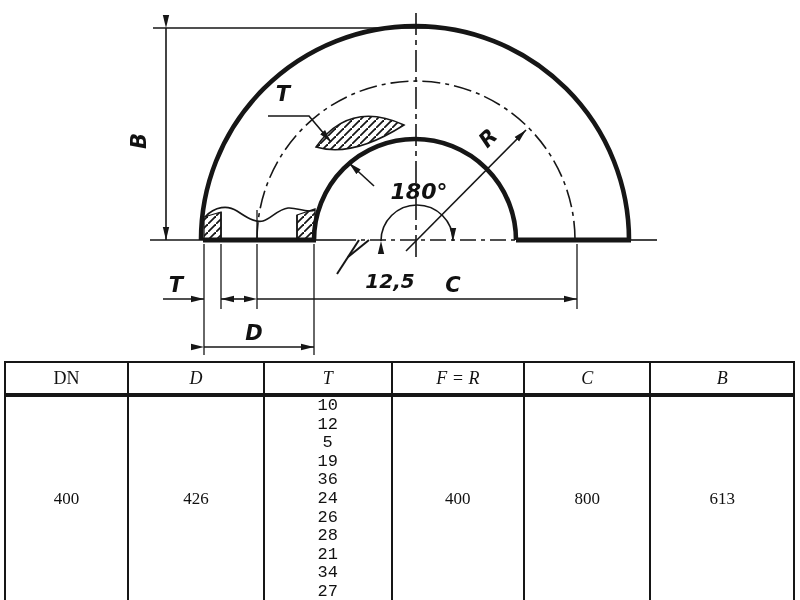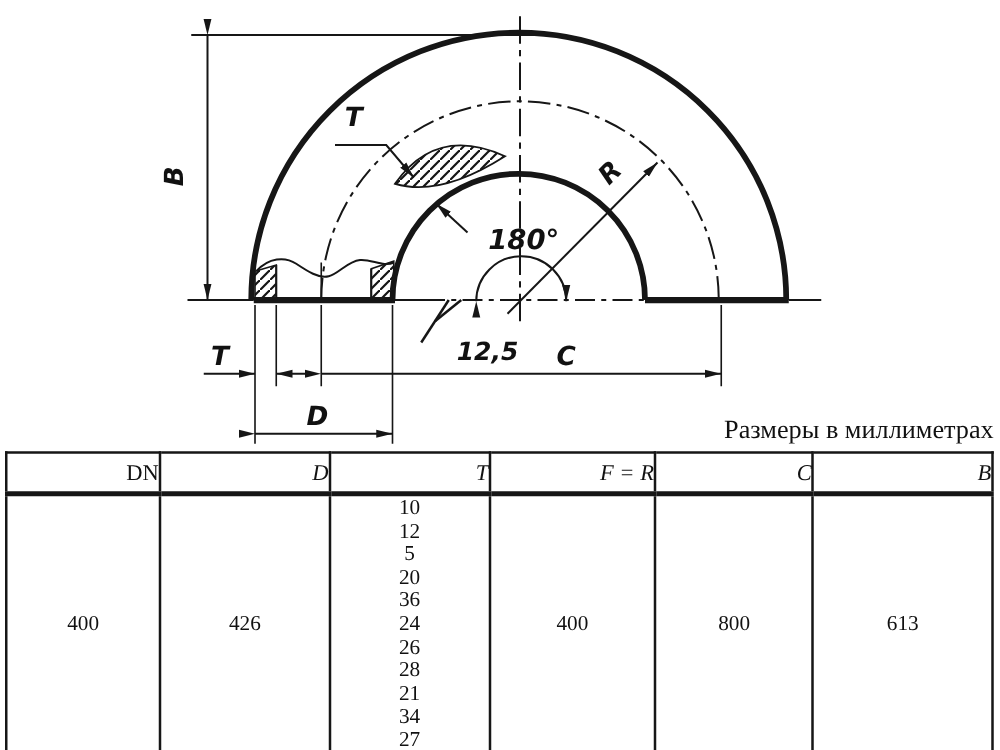--- a/index.html
+++ b/index.html
@@ -18,24 +18,24 @@
     text-align:right;font-size:21px;line-height:24px;color:#111;
   }
   table.dims{
     position:absolute;left:4px;top:361px;width:791px;height:234px;
     border-collapse:collapse;table-layout:fixed;background:#fff;
   }
   table.dims th, table.dims td{
     border:2px solid #161616;text-align:center;vertical-align:middle;
     font-size:18px;color:#111;padding:0;font-weight:normal;
   }
-  table.dims thead th{height:30px;border-bottom:4px solid #161616;text-align:right;}
+  table.dims thead th{height:30px;border-bottom:4px solid #161616;}
   table.dims th.it{font-style:italic;}
   table.dims tbody td{font-size:17px;}
-  .tlist{display:flex;flex-direction:column;justify-content:center;line-height:18.6px;}
+  .tlist{display:flex;flex-direction:column;justify-content:center;line-height:18.6px;font-family:Liberation Mono, monospace;}
 </style>
 </head>
 <body>
 
 <div class="screen">
 
   <svg class="drawing" viewBox="0 0 800 360">
     <defs>
       <marker id="arr" viewBox="0 0 13 8" refX="13" refY="4" markerWidth="13" markerHeight="8" markerUnits="userSpaceOnUse" orient="auto">
         <path d="M0,0.8 L13,4 L0,7.2 Z" fill="#161616"></path>
@@ -117,21 +117,20 @@
       <text x="283" y="101">T</text>
       <text x="493" y="143" transform="rotate(-45 493 143)">R</text>
       <text x="419" y="199" font-size="22">180°</text>
       <text x="390" y="288" font-size="20">12,5</text>
       <text x="453" y="292">C</text>
       <text x="176" y="292">T</text>
       <text x="254" y="340">D</text>
     </g>
   </svg>
 
-  <div class="caption">Размеры в миллиметрах</div>
 
   <table class="dims">
     <colgroup>
       <col style="width:15.6%">
         <col style="width:17.2%">
         <col style="width:16.2%">
       <col style="width:16.8%">
         <col style="width:16.0%">
         <col style="width:18.2%">
     </colgroup>
@@ -147,21 +146,21 @@
     </thead>
     <tbody>
       <tr>
         <td>400</td>
         <td>426</td>
         <td>
           <div class="tlist">
               <div>10</div>
               <div>12</div>
               <div>5</div>
-              <div>20</div>
+              <div>19</div>
               <div>36</div>
               <div>24</div>
               <div>26</div>
               <div>28</div>
               <div>21</div>
               <div>34</div>
               <div>27</div>
             </div>
         </td>
         <td>400</td>

